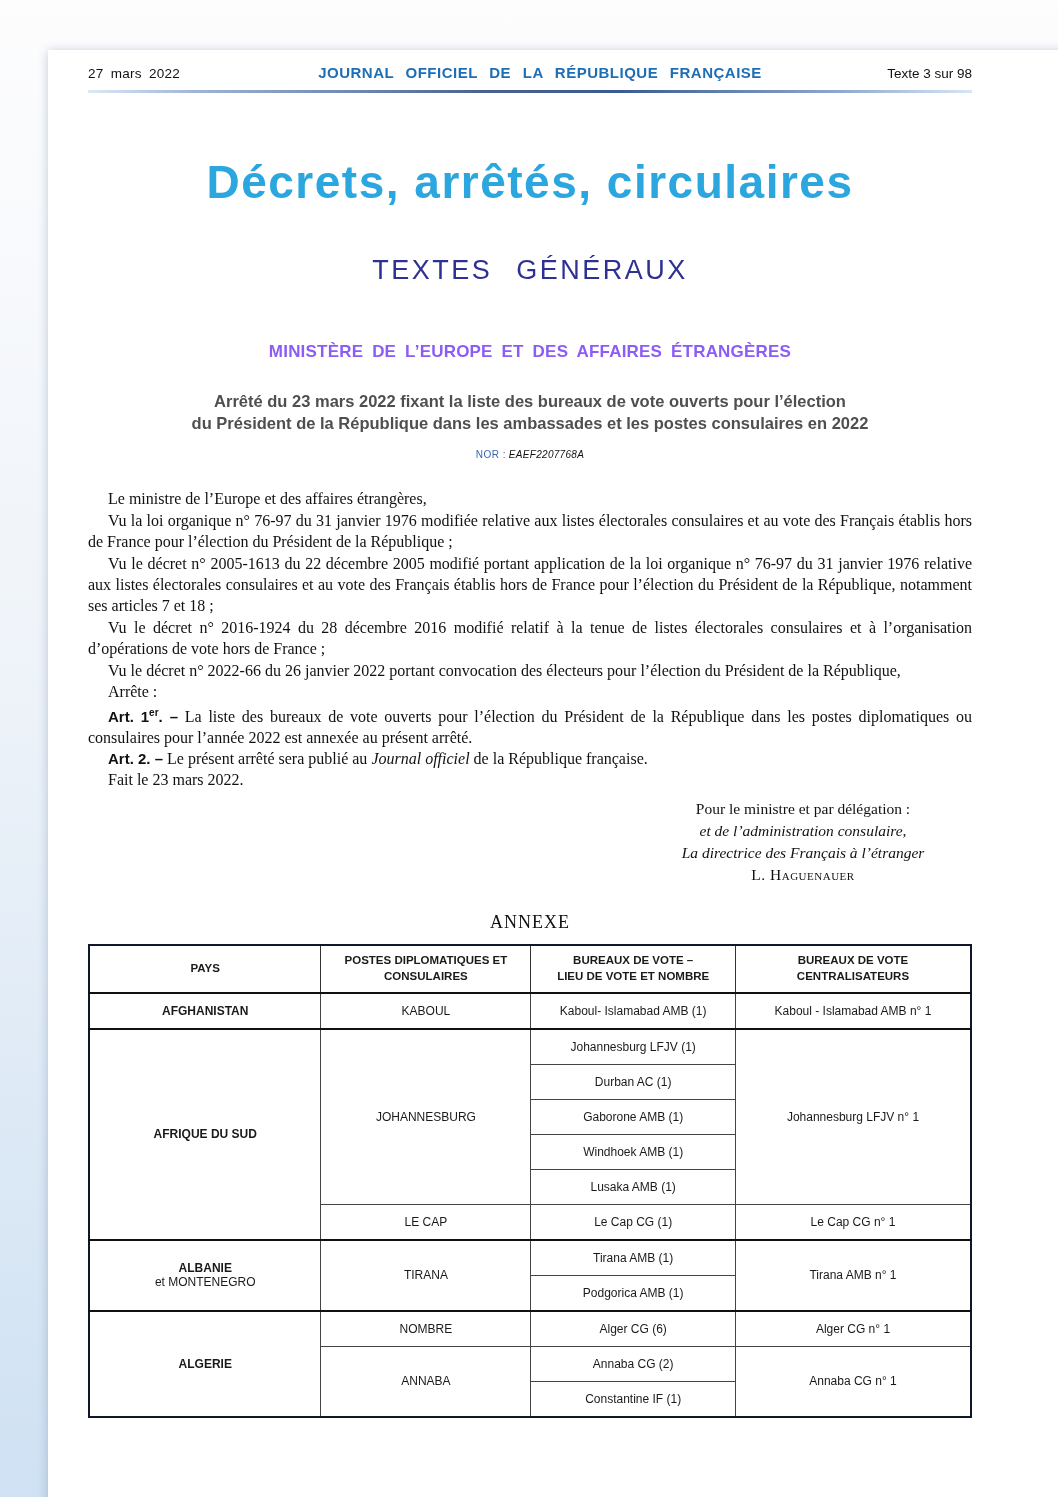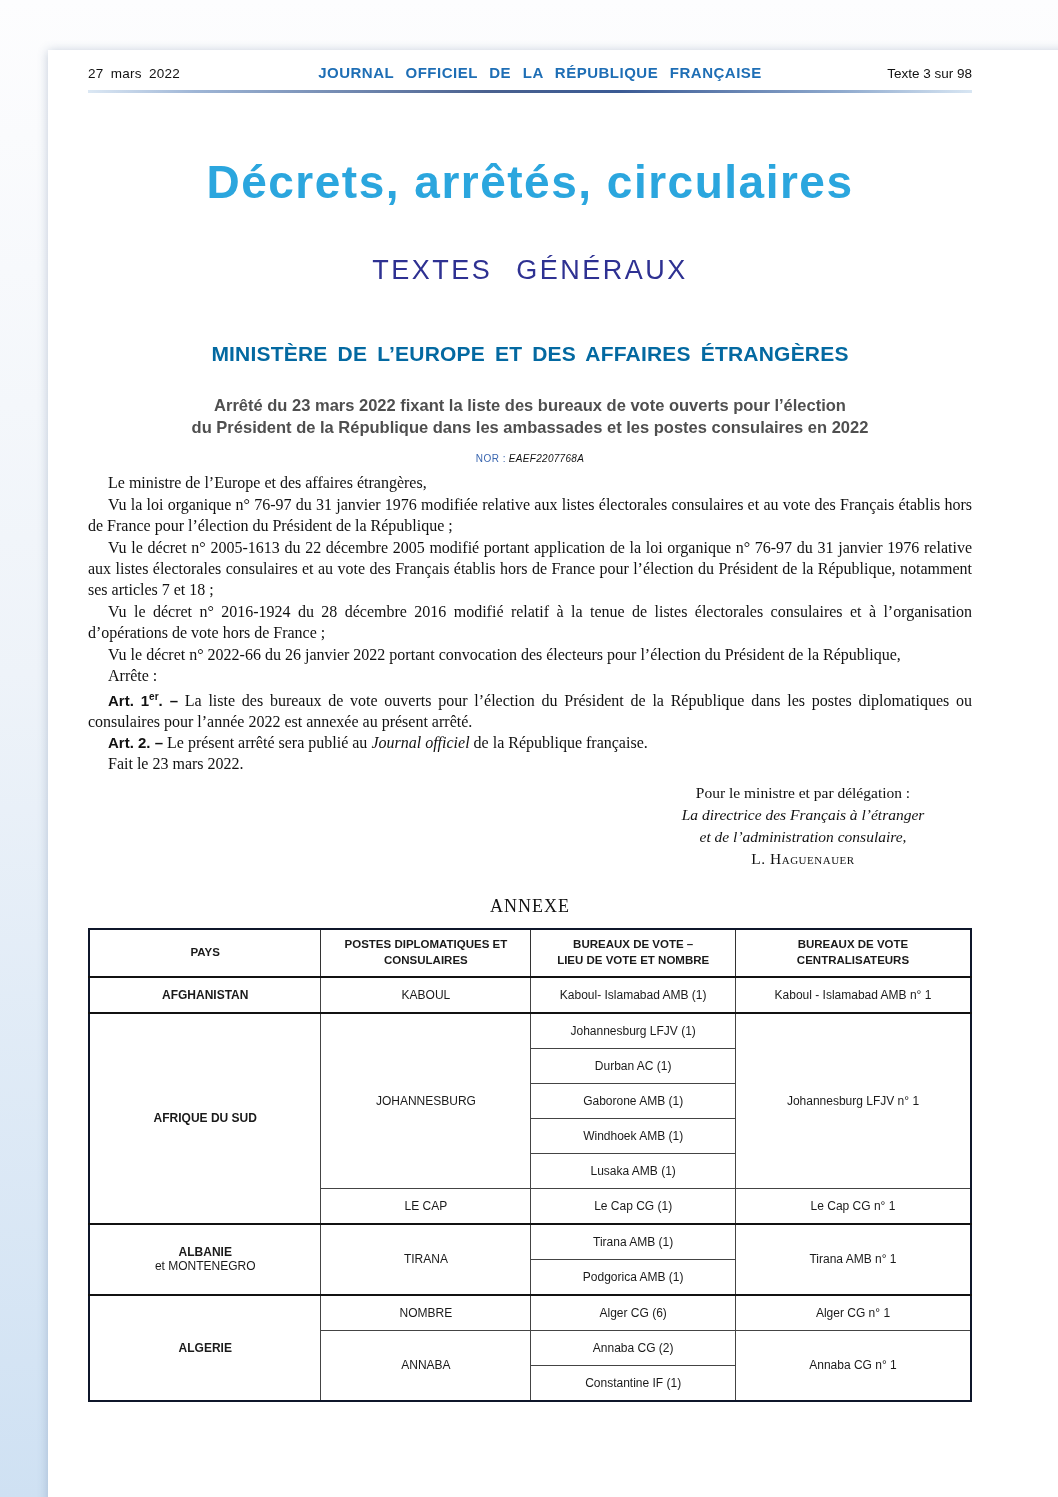--- a/index.html
+++ b/index.html
@@ -21,30 +21,30 @@
     font-size:15px;letter-spacing:.5px;word-spacing:7px;}
   .runhead .texte{width:150px;text-align:right;}
   .ruleline{height:3px;margin-top:9px;
     background:linear-gradient(90deg,#dce8f4 0%,#9fb6d6 12%,#4a618f 45%,#3a5a94 60%,#8ea9cd 85%,#d8e6f3 100%);}
 
   
   .main-title{margin-top:62px;text-align:center;color:#2ba6de;font-weight:bold;
     font-size:46px;letter-spacing:1.5px;}
   .section-title{margin-top:46px;text-align:center;color:#2e3192;
     font-size:27px;letter-spacing:2.5px;word-spacing:14px;}
-  .ministry{margin-top:56px;text-align:center;color:#0369a1;font-weight:bold;
-    font-size:21px;letter-spacing:.2px;word-spacing:4px;}
+  .ministry{margin-top:56px;text-align:center;color:#8b5cf6;font-weight:bold;
+    font-size:17px;letter-spacing:.2px;word-spacing:4px;}
   .arrete-title{margin-top:28px;text-align:center;color:#4f4f4f;font-weight:bold;
     font-size:16.5px;line-height:1.35;}
   .nor{margin-top:14px;text-align:center;font-size:10px;}
   .nor .lbl{color:#3a66b0;letter-spacing:.5px;}
   .nor .val{color:#111;font-style:italic;letter-spacing:.3px;}
 
   
-  .bodytext{margin-top:8px;font-family:"Liberation Serif",serif;
+  .bodytext{margin-top:28px;font-family:"Liberation Serif",serif;
     font-size:16px;line-height:21px;color:#111;text-align:justify;}
   .bodytext p{margin:0;text-indent:20px;}
   .bodytext p.sp{margin-top:1px;}
   .arrete-word{margin-top:12px;margin-bottom:6px;text-indent:100px;}
   .artlbl{font-family:"Liberation Sans",sans-serif;font-weight:bold;font-size:15px;}
   .art{margin-top:7px;}
   sup{font-size:10px;}
 
   
   .signature{margin-top:8px;margin-left:505px;width:420px;text-align:center;
@@ -107,22 +107,22 @@
 
       <p class="art"><span class="artlbl"><span>Art. 1</span><sup>er</sup><span>. –</span></span> <span>La liste des bureaux de vote ouverts pour l’élection du Président de la République dans les postes diplomatiques ou consulaires pour l’année 2022 est annexée au présent arrêté.</span></p>
 
       <p class="art"><span class="artlbl">Art. 2. –</span> <span><span>Le présent arrêté sera publié au </span><i>Journal officiel</i><span> de la République française.</span></span></p>
 
       <p class="art">Fait le 23 mars 2022.</p>
     </div>
 
     <div class="signature">
       <div>Pour le ministre et par délégation :</div>
+      <div class="it">et de l’administration consulaire,</div>
       <div class="it">La directrice des Français à l’étranger</div>
-      <div class="it">et de l’administration consulaire,</div>
       <div class="sc">L. Haguenauer</div>
     </div>
 
     <div class="annexe-title">ANNEXE</div>
 
     <table class="annexe">
       <colgroup>
           <col class="c1">
           <col class="c2">
           <col class="c3">

